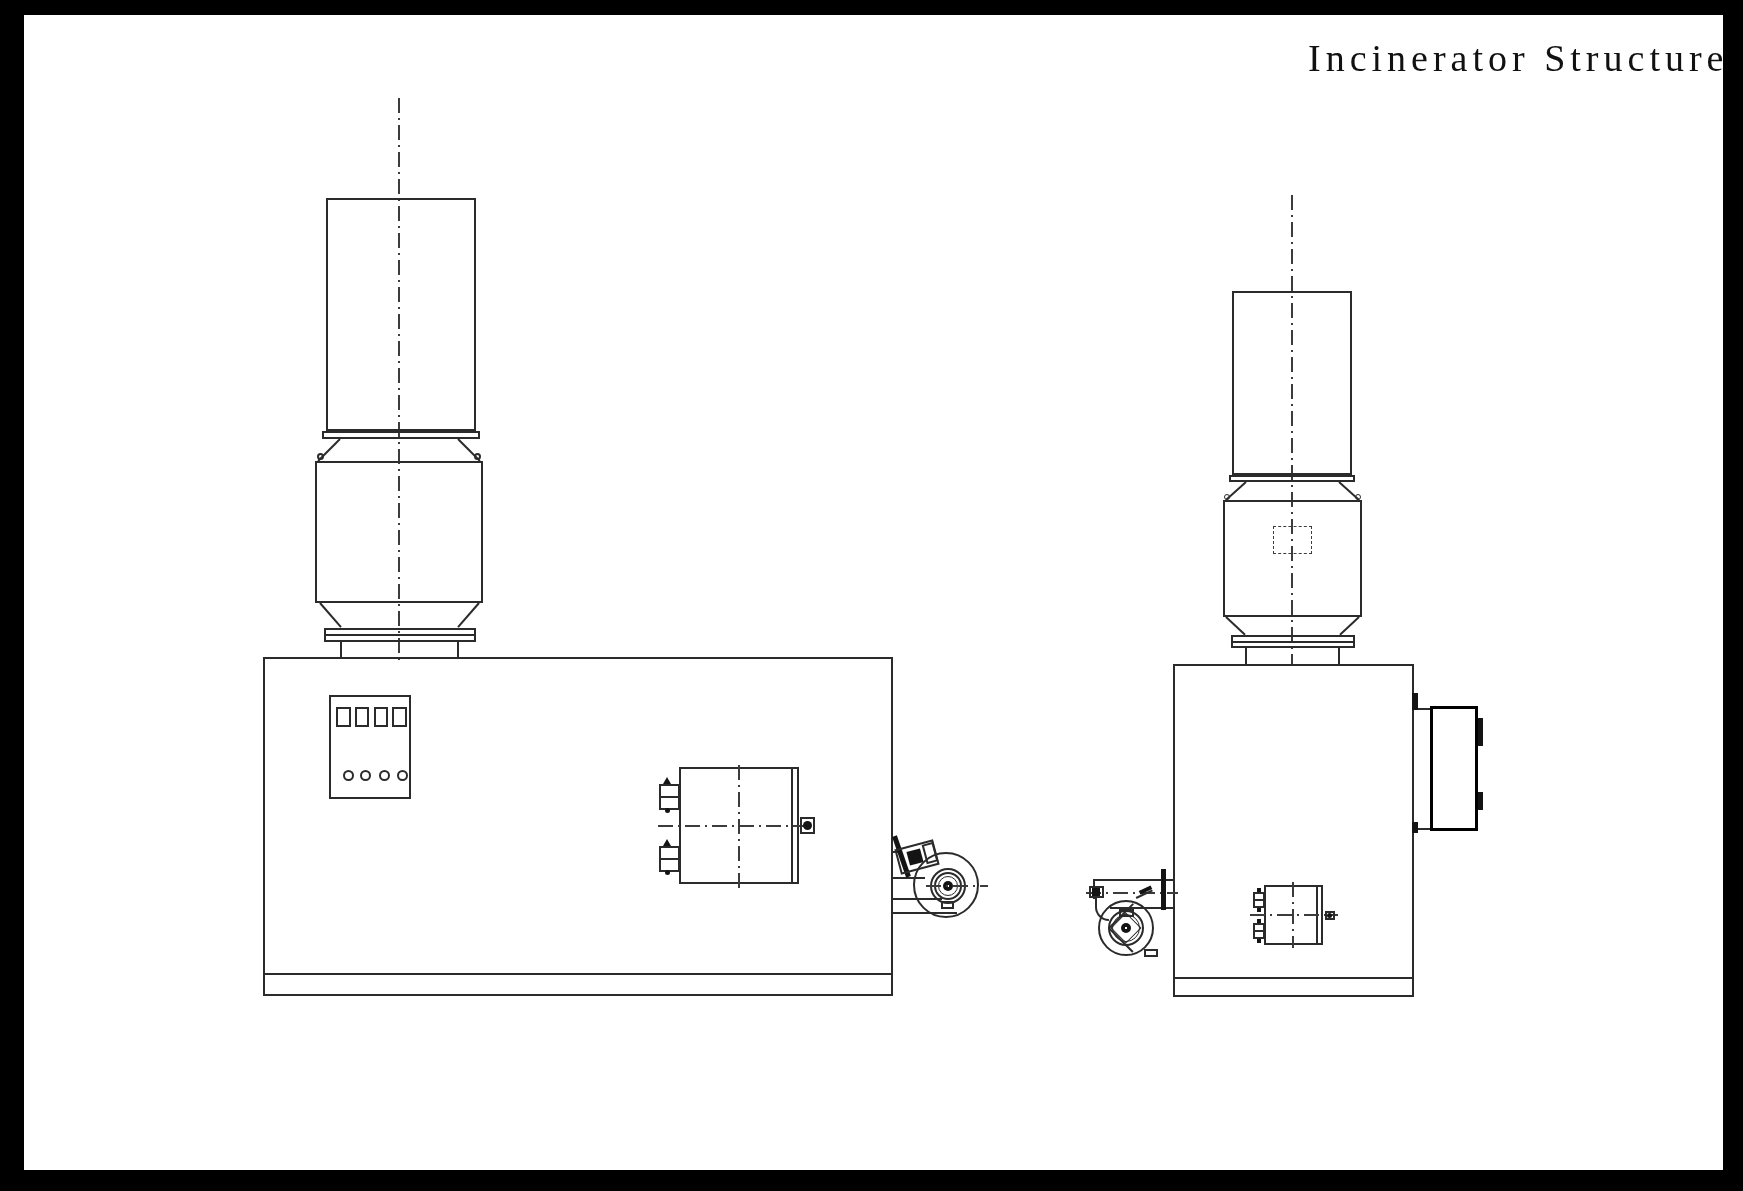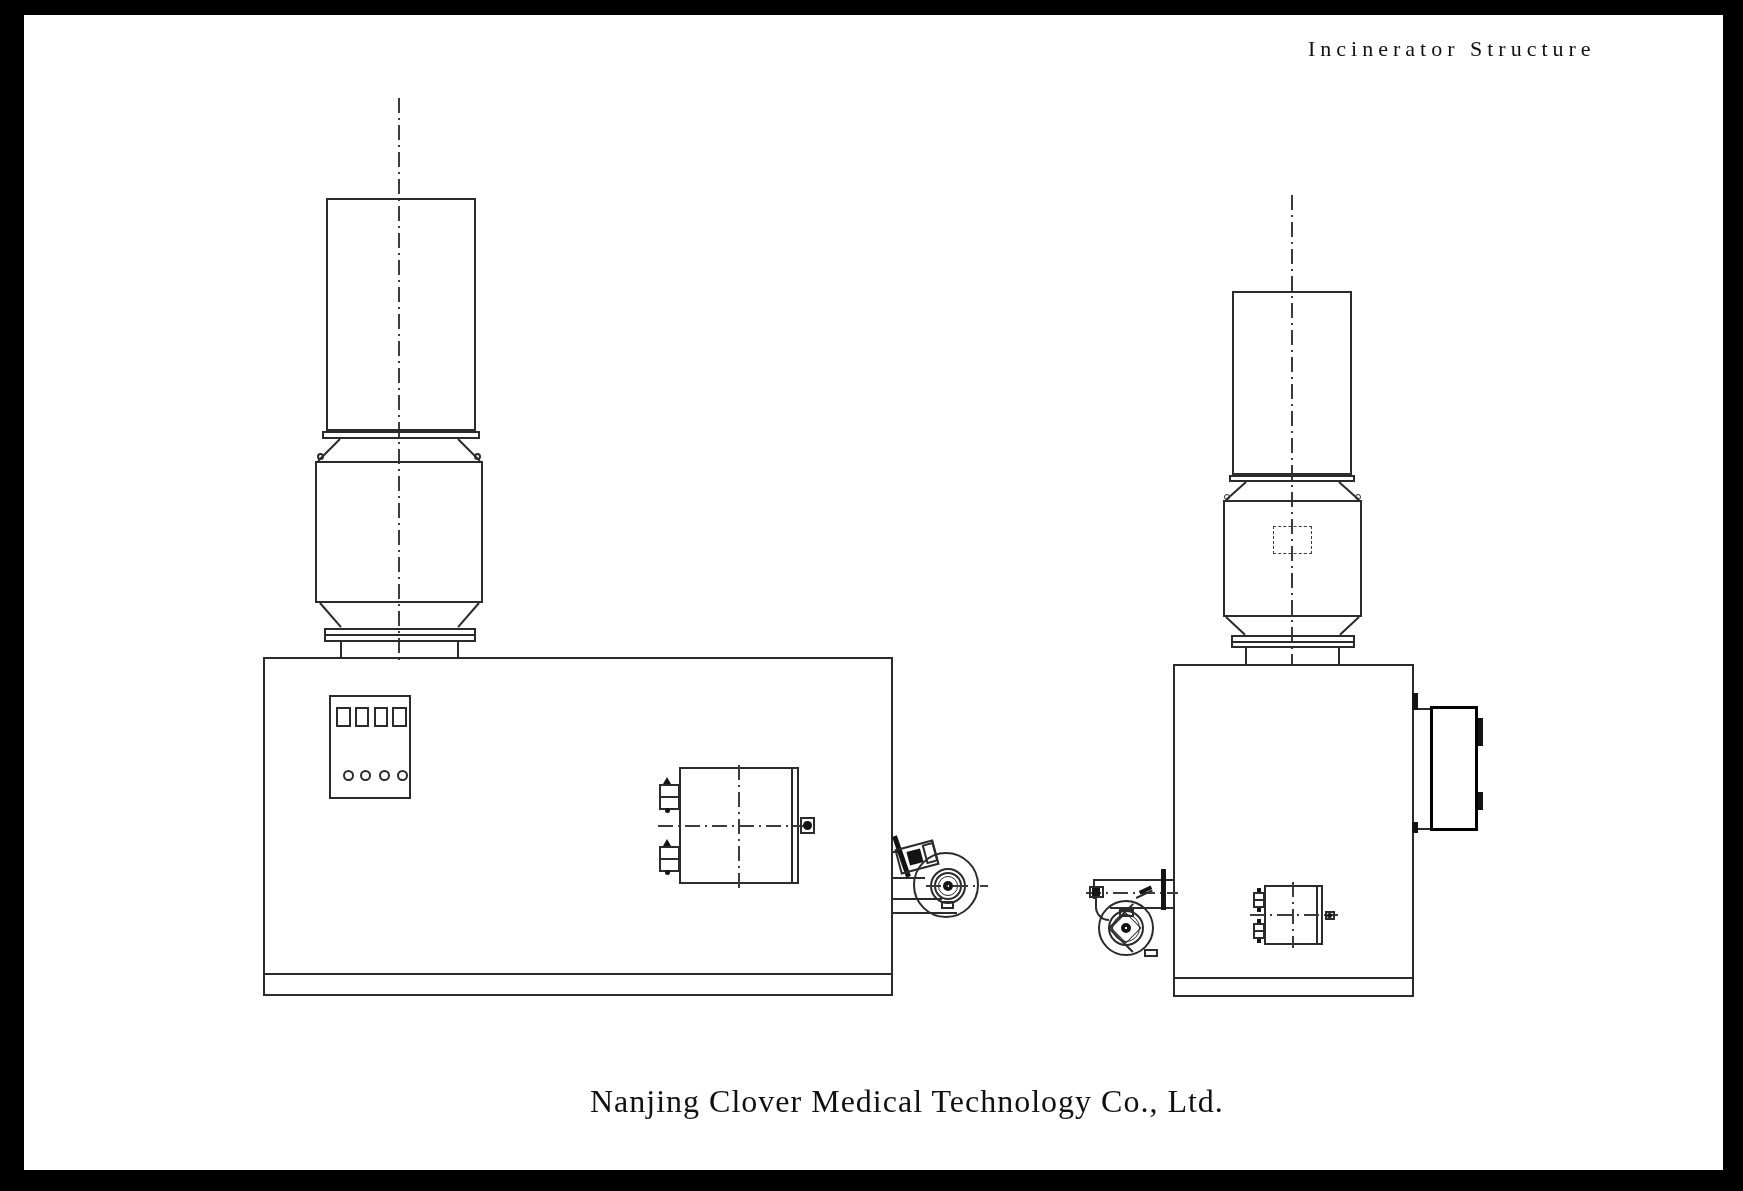--- a/index.html
+++ b/index.html
@@ -26,30 +26,29 @@
   .dk{position:absolute;background:var(--ink);}
   .sl{position:absolute;height:2px;background:var(--line);transform-origin:0 50%;}
   .clv{position:absolute;width:2px;background:repeating-linear-gradient(to bottom,var(--cl) 0 15px,transparent 15px 20px,var(--cl) 20px 22px,transparent 22px 27px);}
   .clh{position:absolute;height:2px;background:repeating-linear-gradient(to right,var(--cl) 0 15px,transparent 15px 20px,var(--cl) 20px 22px,transparent 22px 27px);}
   .dash{position:absolute;border:1.5px dashed var(--cl);box-sizing:border-box;}
   .hub{position:absolute;border-radius:50%;background:radial-gradient(circle at 50% 50%, #fff 0 1.5px, var(--ink) 1.5px 100%);}
   .tri{position:absolute;width:0;height:0;border-left:4px solid transparent;border-right:4px solid transparent;border-bottom:7px solid var(--ink);}
   .dot{position:absolute;background:var(--ink);border-radius:50%;}
   .diam{position:absolute;border:1.5px solid var(--line);box-sizing:border-box;background:transparent;}
   .curve{position:absolute;border-left:2px solid var(--line);border-bottom:2px solid var(--line);border-bottom-left-radius:14px;box-sizing:border-box;}
-  .t-title{position:absolute;left:1308px;top:36px;font-size:22px;letter-spacing:5px;color:#111;white-space:nowrap;z-index:5;}
+  .t-title{position:absolute;left:1308px;top:36px;font-size:38px;letter-spacing:5px;color:#111;white-space:nowrap;z-index:5;}
   .t-company{position:absolute;left:590px;top:1083px;font-size:32px;letter-spacing:1px;color:#111;white-space:nowrap;z-index:5;}
 </style>
 </head>
 <body>
 
 <div id="stage">
 
   <div class="t-title">Incinerator Structure</div>
-  <div class="t-company">Nanjing Clover Medical Technology Co., Ltd.</div>
 
   <div>
 
     <div class="clv" style="left:398px;top:98px;height:562px;"></div>
 
     <div class="bx" style="left:326px;top:198px;width:150px;height:233px;"></div>
 
     <div class="bx" style="left:322px;top:431px;width:158px;height:8px;"></div>
 
     <div class="sl" style="left:340px;top:438px;width:31px;transform:rotate(135deg);"></div>

